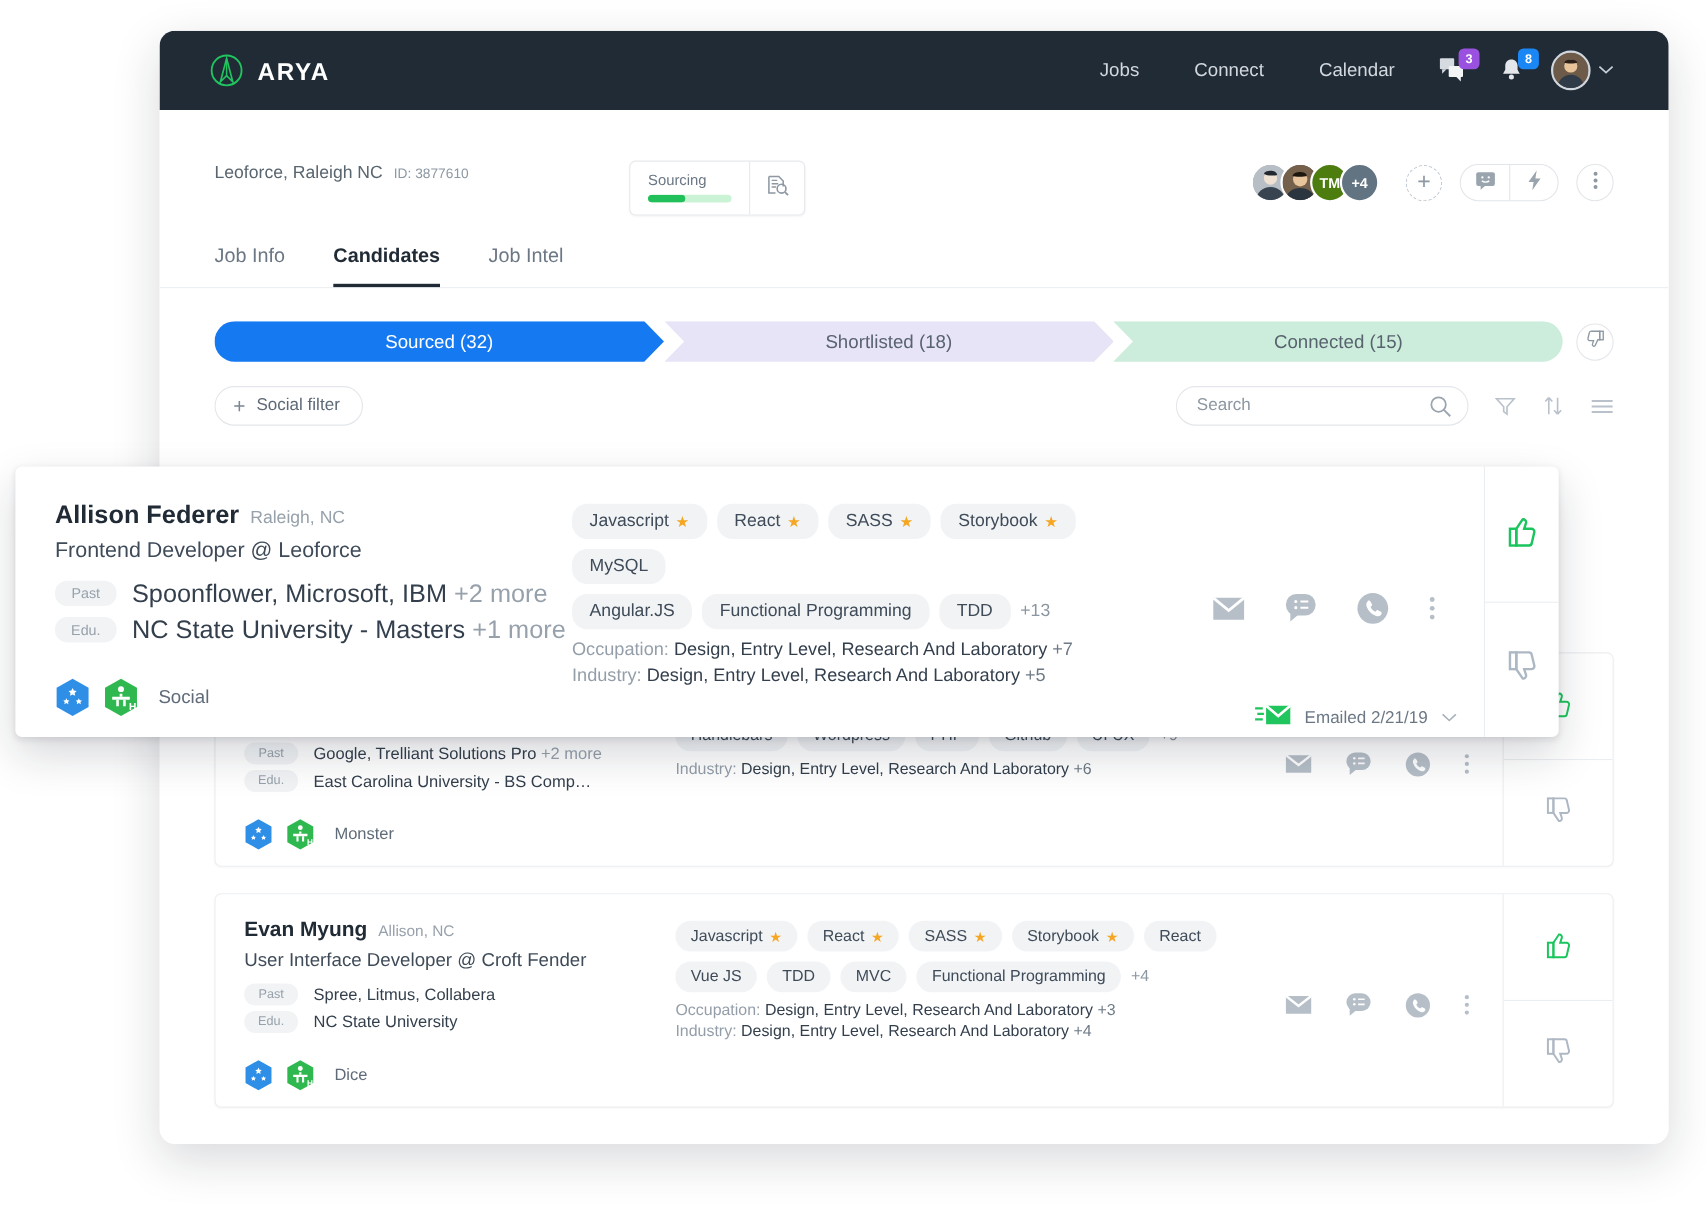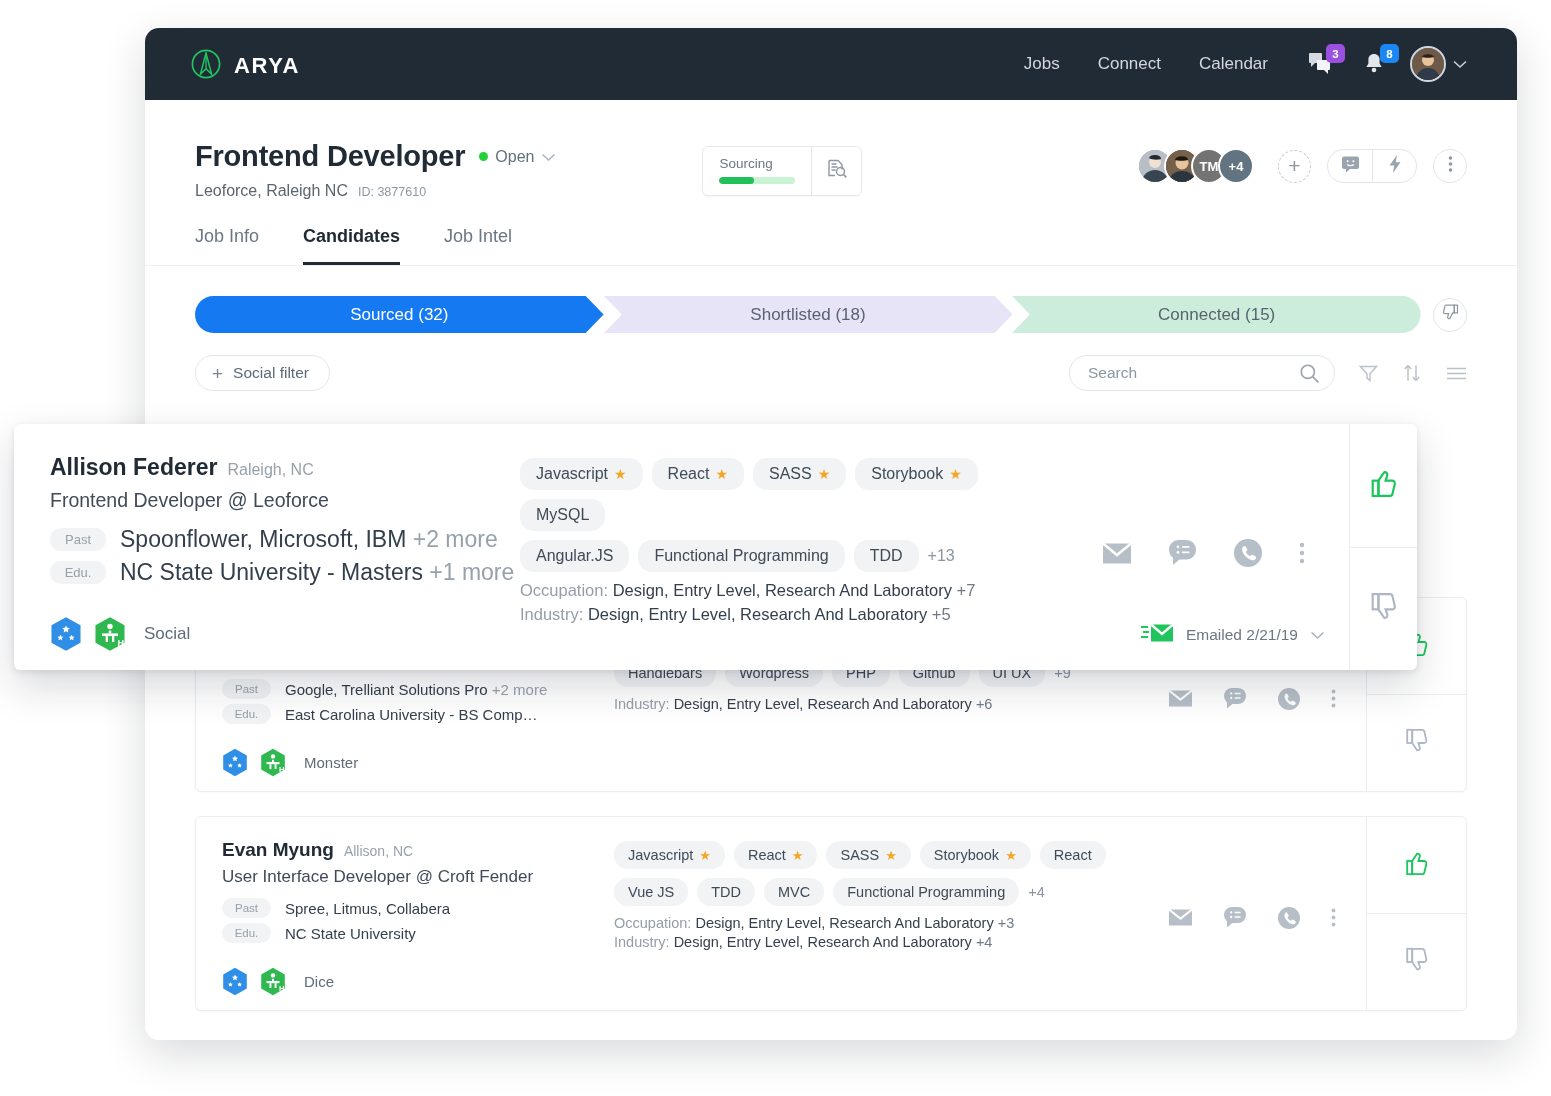--- a/index.html
+++ b/index.html
@@ -28,21 +28,21 @@
     display: flex; align-items: center;
     padding: 0 50px 0 46px;
   }
   .brand { display: flex; align-items: flex-end; gap: 13px; }
   .brand-logo { width: 30px; height: 30px; display:block; }
   .brand-name {
     color: #ffffff; font-size: 22px; font-weight: bold;
     letter-spacing: 1.6px;
   }
   .nav-spacer { flex: 1; }
-  .nav-links { display: flex; align-items: flex-start; gap: 38px; margin-right: 40px; }
+  .nav-links { display: flex; align-items: flex-start; gap: 50px; margin-right: 40px; }
   .nav-link {
     color: #d3d8de; font-size: 17px; cursor: pointer;
   }
   .nav-icons { display: flex; align-items: center; gap: 28px; }
   .nav-icon-wrap { position: relative; width: 26px; height: 26px; cursor: pointer; }
   .nav-icon-wrap svg { display:block; }
   .badge {
     position: absolute; top: -7px; right: -11px;
     min-width: 19px; height: 19px; padding: 0 4px;
     border-radius: 5px;
@@ -90,21 +90,21 @@
   .avatar-stack { display: flex; align-items: center; }
   .av {
     width: 36px; height: 36px; border-radius: 50%;
     border: 2px solid #fff; margin-left: -9px;
     display: flex; align-items: center; justify-content: center;
     font-size: 13px; font-weight: bold; color: #fff; overflow: hidden;
   }
   .av:first-child { margin-left: 0; }
   .av.p1 { background: linear-gradient(145deg,#b9bfc6,#8c949c); }
   .av.p2 { background: linear-gradient(145deg,#6f5a48,#3c3027); }
-  .av.tm { background: #737373; }
+  .av.tm { background: #4d7c0f; }
   .av.more { background: #627381; }
   .add-btn {
     width: 33px; height: 33px; border-radius: 50%;
     border: 1.5px dashed #c2cad2; color: #8d98a3;
     display: flex; align-items: center; justify-content: center;
     font-size: 21px; margin-left: 8px; cursor: pointer;
   }
   .pill-group {
     display: flex; align-items: stretch; height: 34px;
     border: 1px solid #e2e6ea; border-radius: 18px; overflow: hidden; background: #fff;
@@ -214,21 +214,21 @@
   .tag .star { color: #f5a623; font-size: 13px; }
   .tag-more { color: #8b96a1; font-size: 14.5px; }
   .occ-line { font-size: 14.5px; margin-top: 3px; }
   .occ-lbl { color: #949ea9; }
   .occ-val { color: #333f4c; }
   .occ-more { color: #6e7a86; }
 
   .cand-actions { display: flex; align-items: center; gap: 30px; }
   .act-icon { color: #b6bfc8; cursor: pointer; display: flex; }
   .emailed-row {
-    position: absolute; right: 24px; bottom: 22px;
+    position: absolute; right: 24px; bottom: 4px;
     display: flex; align-items: center; gap: 12px; cursor: pointer;
   }
   .emailed-text { font-size: 15.5px; color: #6b7784; }
 
   .cand-rail {
     width: 100px; border-left: 1px solid #ebeef1;
     display: flex; flex-direction: column;
   }
   .rail-cell {
     flex: 1; display: flex; align-items: center; justify-content: center; cursor: pointer;
@@ -323,32 +323,20 @@
         <span class="chev-white">
           <svg width="14" height="9" viewBox="0 0 14 9">
               <path d="M1 1.5 L7 7 L13 1.5" fill="none" stroke="currentColor" stroke-width="1.6"></path>
             </svg>
         </span>
       </div>
     </div>
 
     <div class="job-header">
       <div>
-        <div class="job-title-row">
-          <span class="job-title">Frontend Developer</span>
-          <span class="status-wrap">
-            <span class="status-dot"></span>
-            <span class="status-text">Open</span>
-            <span style="color:#a8b2bc">
-              <svg width="15" height="9" viewBox="0 0 15 9">
-                  <path d="M1.5 1.5 L7.5 7 L13.5 1.5" fill="none" stroke="currentColor" stroke-width="1.5"></path>
-                </svg>
-            </span>
-          </span>
-        </div>
         <div class="job-sub">
           <span class="job-loc">Leoforce, Raleigh NC</span>
           <span class="job-id">ID: 3877610</span>
         </div>
       </div>
 
       <div class="header-mid">
         <div class="sourcing-pill">
           <div class="sourcing-left">
             <div class="sourcing-label">Sourcing</div>

